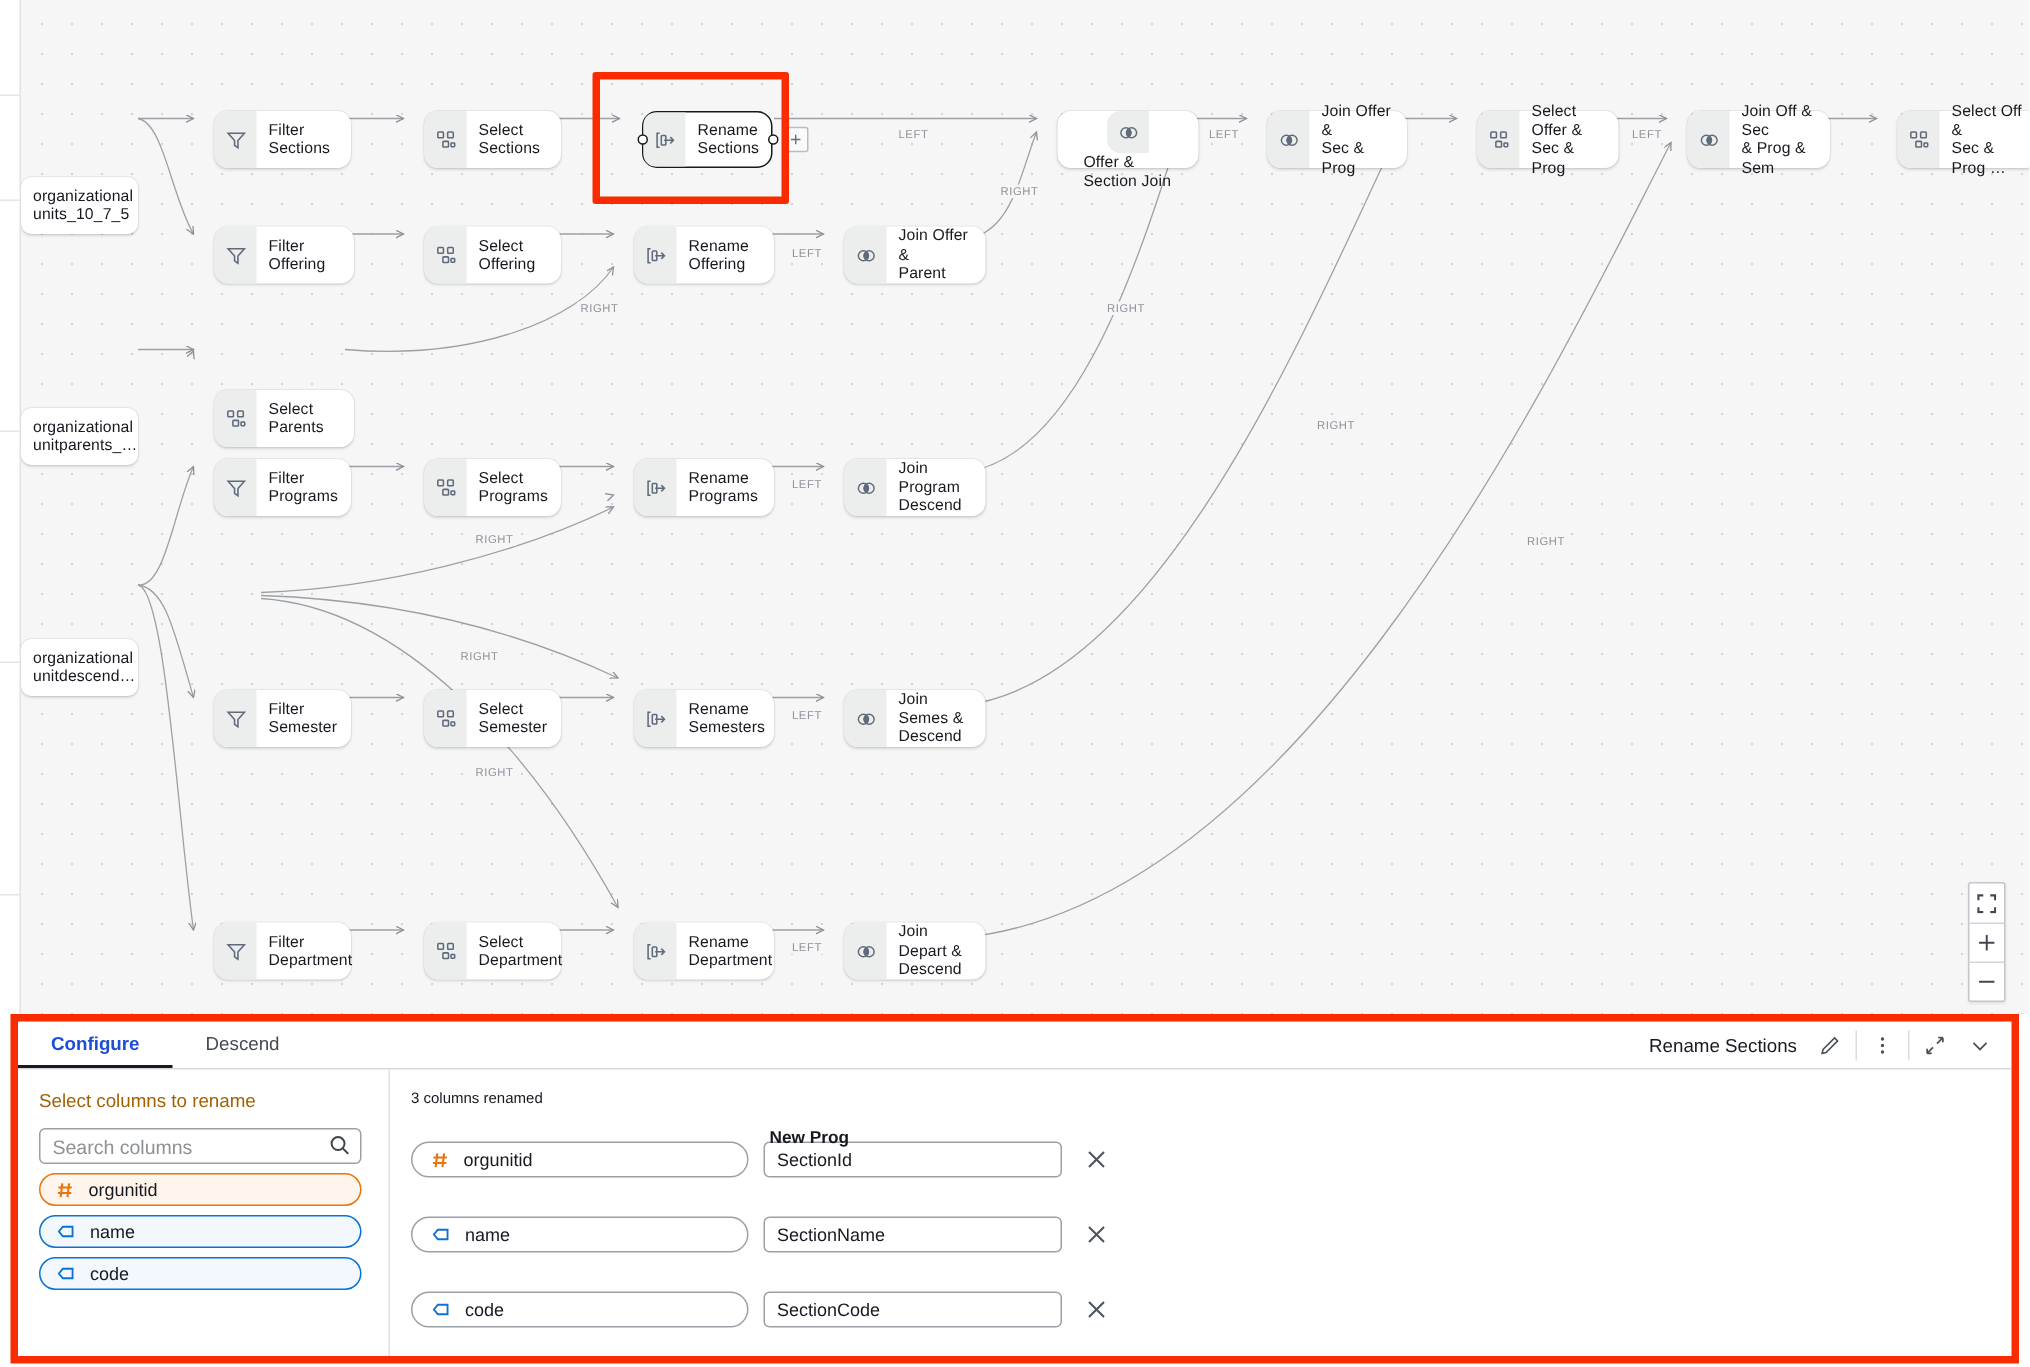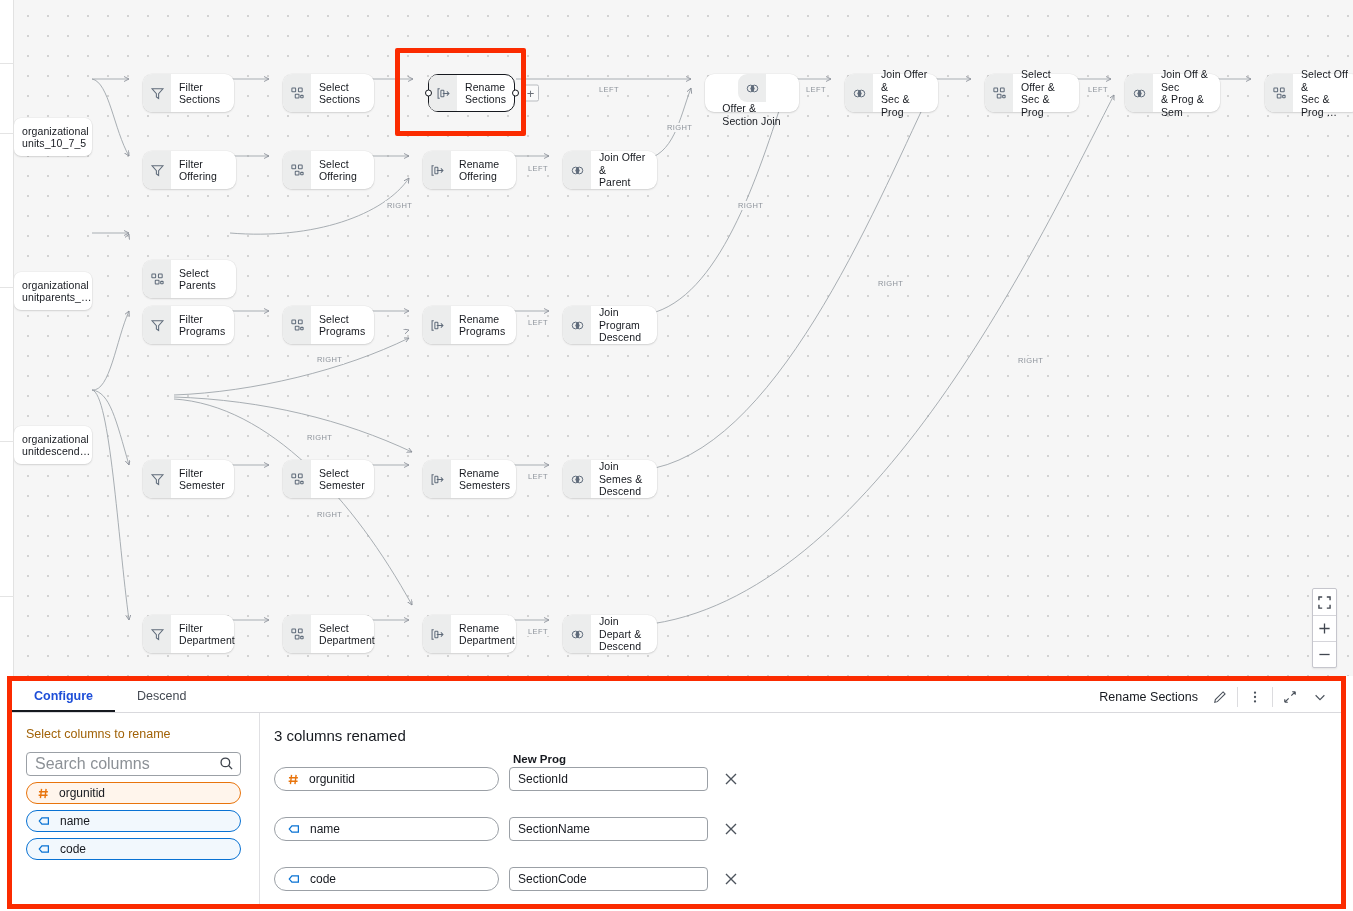--- a/index.html
+++ b/index.html
@@ -118,37 +118,37 @@
 
   .panel-body { display: flex; height: 191px; }
   .col-left {
     width: 248px; flex: 0 0 248px; border-right: 1px solid #e0e0e3;
     padding: 14px 12px 0 14px;
   }
   .col-left h3 { font-size: 12.5px; font-weight: normal; color: #a16207; margin-bottom: 11px; }
   .search-wrap { position: relative; width: 215px; }
   .search-input {
     width: 215px; height: 24px; border: 1px solid #9ba0a6; border-radius: 4px;
-    padding: 0 26px 0 8px; font-size: 16px; color: #16191f;
+    padding: 0 26px 0 8px; font-size: 13px; color: #16191f;
     font-family: "Liberation Sans", sans-serif; background: #fff;
   }
   .search-input::placeholder { color: #8c9196; }
   .search-ic { position: absolute; right: 7px; top: 4px; color: #3d434b; }
 
   .pill {
     width: 215px; height: 22px; margin-top: 6px; border-radius: 11px;
     display: flex; align-items: center; padding-left: 10px; font-size: 12px;
     color: #16191f;
   }
   .pill.num { background: #fff5ec; border: 1px solid #e8740c; }
   .pill.str { background: #f2f8fd; border: 1px solid #0972d3; }
   .pill .ptxt { margin-left: 9px; }
 
   .col-right { flex: 1; padding: 14px 0 0 14px; position: relative; }
-  .renamed-count { font-size: 15px; color: #16191f; }
+  .renamed-count { font-size: 10px; color: #16191f; }
   .newname-hdr {
     position: absolute; left: 253px; top: 40px; font-size: 11.5px;
     font-weight: bold; color: #16191f;
   }
   .rows { margin-top: 23px; }
   .row { display: flex; align-items: center; height: 24px; margin-bottom: 26px; }
   .src-pill {
     width: 225px; height: 24px; border: 1px solid #9ba0a6; border-radius: 12px;
     display: flex; align-items: center; padding-left: 12px; font-size: 12px;
     color: #16191f; background: #fff;

